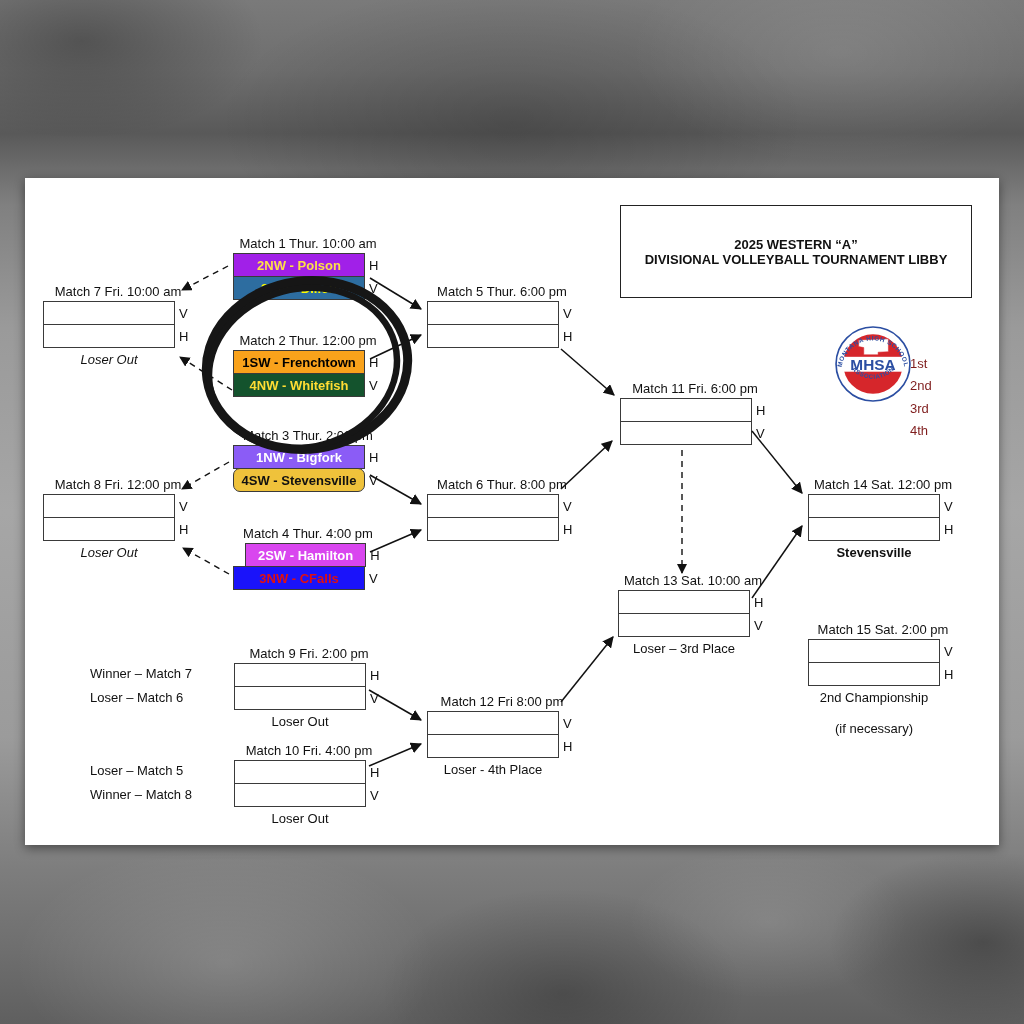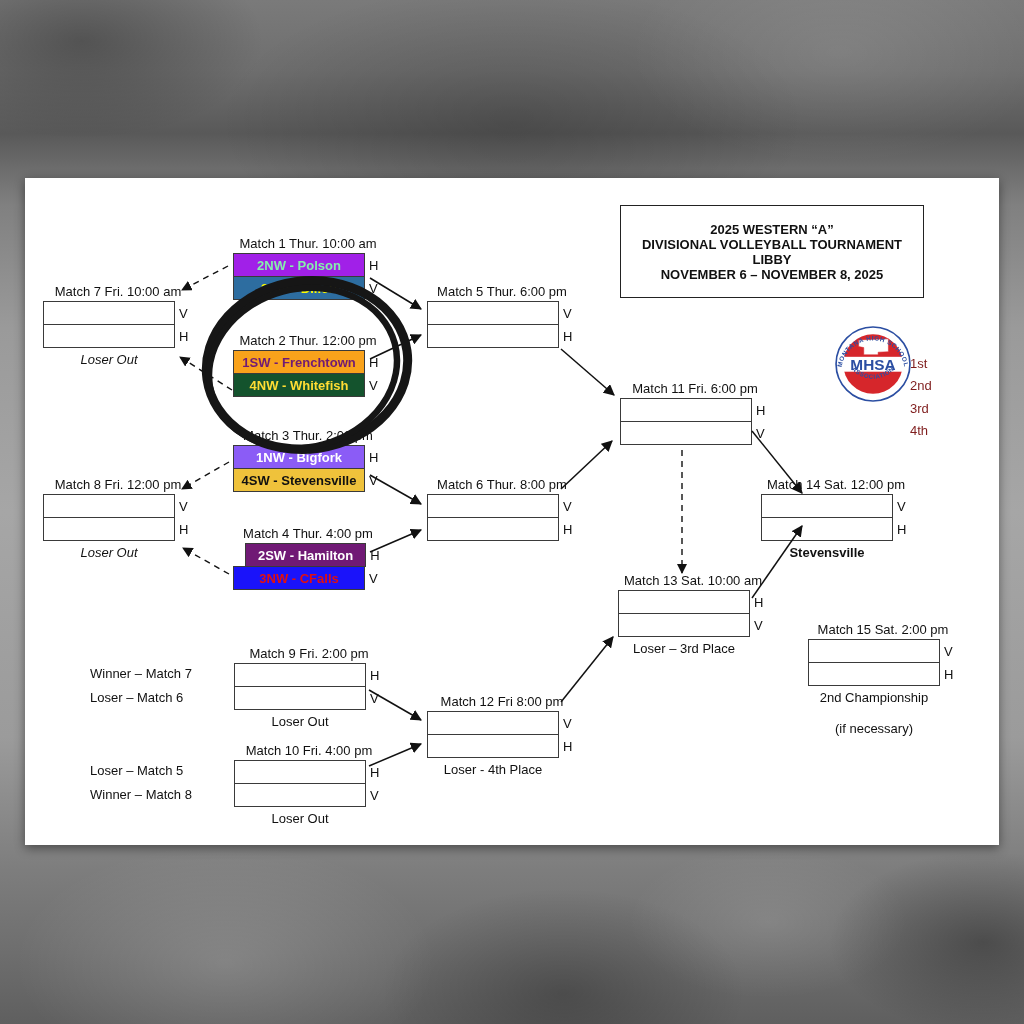--- a/index.html
+++ b/index.html
@@ -28,39 +28,38 @@
     width:132px;box-sizing:border-box;border:1.5px solid #3a3a3a;background:#fff;
     display:flex;align-items:center;justify-content:center;
     font-size:13px;font-weight:bold;white-space:nowrap;
   }
   .side{width:18px;display:flex;align-items:center;padding-left:4px;font-size:13px;font-weight:normal;box-sizing:border-box;}
   .mfoot{width:132px;text-align:center;font-size:13px;margin-top:4px;white-space:nowrap;}
   .mfoot.italic{font-style:italic;}
   .mfoot.bold{font-weight:bold;}
   .mfoot2{width:132px;text-align:center;font-size:13px;margin-top:16px;white-space:nowrap;}
   .titlebox{
-    position:absolute;left:595px;top:27px;width:304px;height:93px;
+    position:absolute;left:595px;top:27px;width:352px;height:93px;
     border:1.5px solid #222;box-sizing:border-box;
     display:flex;flex-direction:column;justify-content:center;
     text-align:center;font-size:13px;font-weight:bold;line-height:15px;color:#111;
   }
   .note{position:absolute;font-size:13px;color:#111;white-space:nowrap;text-align:right;}
   .placing{position:absolute;width:60px;font-size:13px;color:#7f1d1d;}
   .overlay{position:absolute;left:0;top:0;width:974px;height:667px;pointer-events:none;}
   .logo{position:absolute;left:809px;top:147px;width:78px;height:78px;}
 </style>
 </head>
 <body>
 
 <div class="paper">
 
   <div class="titlebox">
     <div>2025 WESTERN “A”</div>
     <div>DIVISIONAL VOLLEYBALL TOURNAMENT LIBBY</div>
-    <div>NOVEMBER 6 – NOVEMBER 8, 2025</div>
   </div>
 
   <svg class="logo" viewBox="0 0 76 76">
     <circle cx="38" cy="38" r="36" fill="#ffffff" stroke="#2b4ea2" stroke-width="1.6"></circle>
     <circle cx="38" cy="38" r="29" fill="#d6262b"></circle>
     <rect x="6" y="31" width="64" height="14.5" fill="#ffffff"></rect>
     <polygon points="24,14.5 53,13.5 53,26 43,26.5 43,29 29,29 29,22 24,21" fill="#ffffff" stroke="#d6262b" stroke-width="0.5"></polygon>
     <defs>
       <path id="arcTop" d="M 7,46 A 31,31 0 0 1 69,46" fill="none"></path>
       <path id="arcBottom" d="M 11,33 A 28.5,28.5 0 0 0 65,33" fill="none"></path>
@@ -75,57 +74,57 @@
   </svg>
 
   <div class="placing" style="left:885px;top:178px">1st</div>
   <div class="placing" style="left:885px;top:200px">2nd</div>
   <div class="placing" style="left:885px;top:223px">3rd</div>
   <div class="placing" style="left:885px;top:245px">4th</div>
 
   <div class="match" style="left:208px;top:57px">
     <div class="mlabel">Match 1 Thur. 10:00 am</div>
     <div class="mrow">
-      <div class="cell" style="background-color: rgb(161, 32, 232); color: #86efac;">2NW - Polson</div>
+      <div class="cell" style="background-color: rgb(161, 32, 232); color: #fde047;">2NW - Polson</div>
       <span class="side">H</span>
     </div>
     <div class="mrow">
       <div class="cell" style="background-color: rgb(45, 109, 160); color: rgb(255, 255, 0);">3SW - Dillon</div>
       <span class="side">V</span>
     </div>
   </div>
 
   <div class="match" style="left:208px;top:154px">
     <div class="mlabel">Match 2 Thur. 12:00 pm</div>
     <div class="mrow">
-      <div class="cell" style="background-color: rgb(249, 162, 27); color: #701a75;">1SW - Frenchtown</div>
+      <div class="cell" style="background-color: rgb(249, 162, 27); color: #000000;">1SW - Frenchtown</div>
       <span class="side">H</span>
     </div>
     <div class="mrow">
       <div class="cell" style="background-color: #14532d; color: rgb(255, 221, 51);">4NW - Whitefish</div>
       <span class="side">V</span>
     </div>
   </div>
 
   <div class="match" style="left:208px;top:249px">
     <div class="mlabel">Match 3 Thur. 2:00 pm</div>
     <div class="mrow">
       <div class="cell" style="background-color: #8b5cf6; color: rgb(255, 255, 255);">1NW - Bigfork</div>
       <span class="side">H</span>
     </div>
     <div class="mrow">
-      <div class="cell" style="background-color: rgb(239, 194, 59); color: rgb(17, 17, 17);">4SW - Stevensville</div>
+      <div class="cell" style="background-color: rgb(239, 194, 59); color: rgb(17, 17, 17); border-radius: 7px;">4SW - Stevensville</div>
       <span class="side">V</span>
     </div>
   </div>
 
   <div class="match" style="left:208px;top:347px">
     <div class="mlabel">Match 4 Thur. 4:00 pm</div>
     <div class="mrow">
-      <div class="cell" style="background-color: #701a75; color: rgb(255, 255, 255); margin-left: 12px;">2SW - Hamilton</div>
+      <div class="cell" style="background-color: #d946ef; color: rgb(255, 255, 255); margin-left: 12px;">2SW - Hamilton</div>
       <span class="side">H</span>
     </div>
     <div class="mrow">
       <div class="cell" style="background-color: rgb(26, 19, 250); color: rgb(224, 16, 16);">3NW - CFalls</div>
       <span class="side">V</span>
     </div>
   </div>
 
   <div class="match" style="left:18px;top:105px">
     <div class="mlabel">Match 7 Fri. 10:00 am</div>
@@ -195,21 +194,21 @@
         <div class="cell"></div>
       <span class="side">H</span>
       </div>
     <div class="mrow">
         <div class="cell"></div>
       <span class="side">V</span>
       </div>
     <div class="mfoot">Loser – 3rd Place</div>
   </div>
 
-  <div class="match" style="left:736px;top:298px">
+  <div class="match" style="left:783px;top:298px">
     <div class="mlabel">Match 14 Sat. 12:00 pm</div>
     <div class="mrow">
         <div class="cell"></div>
       <span class="side">V</span>
       </div>
     <div class="mrow">
         <div class="cell"></div>
       <span class="side">H</span>
       </div>
     <div class="mfoot bold">Stevensville</div>

